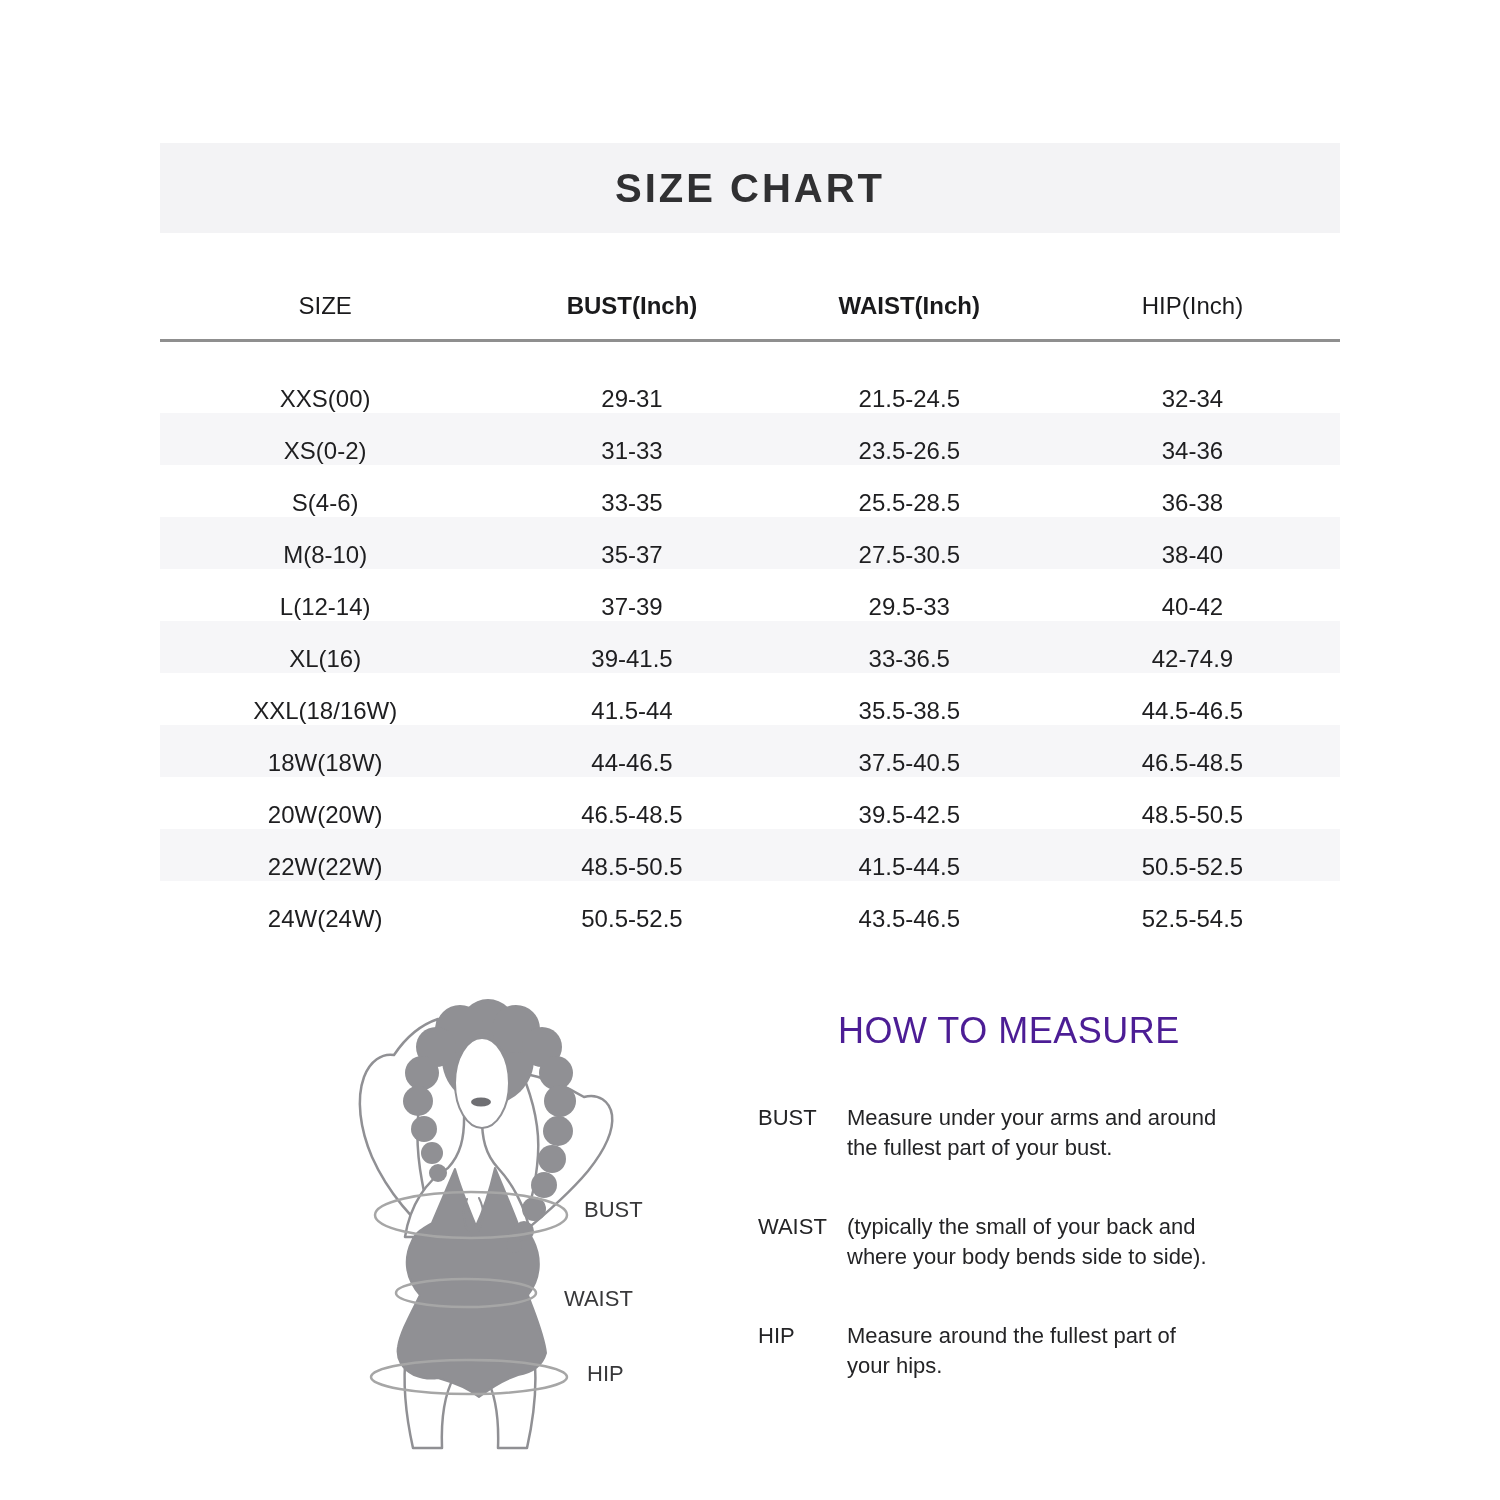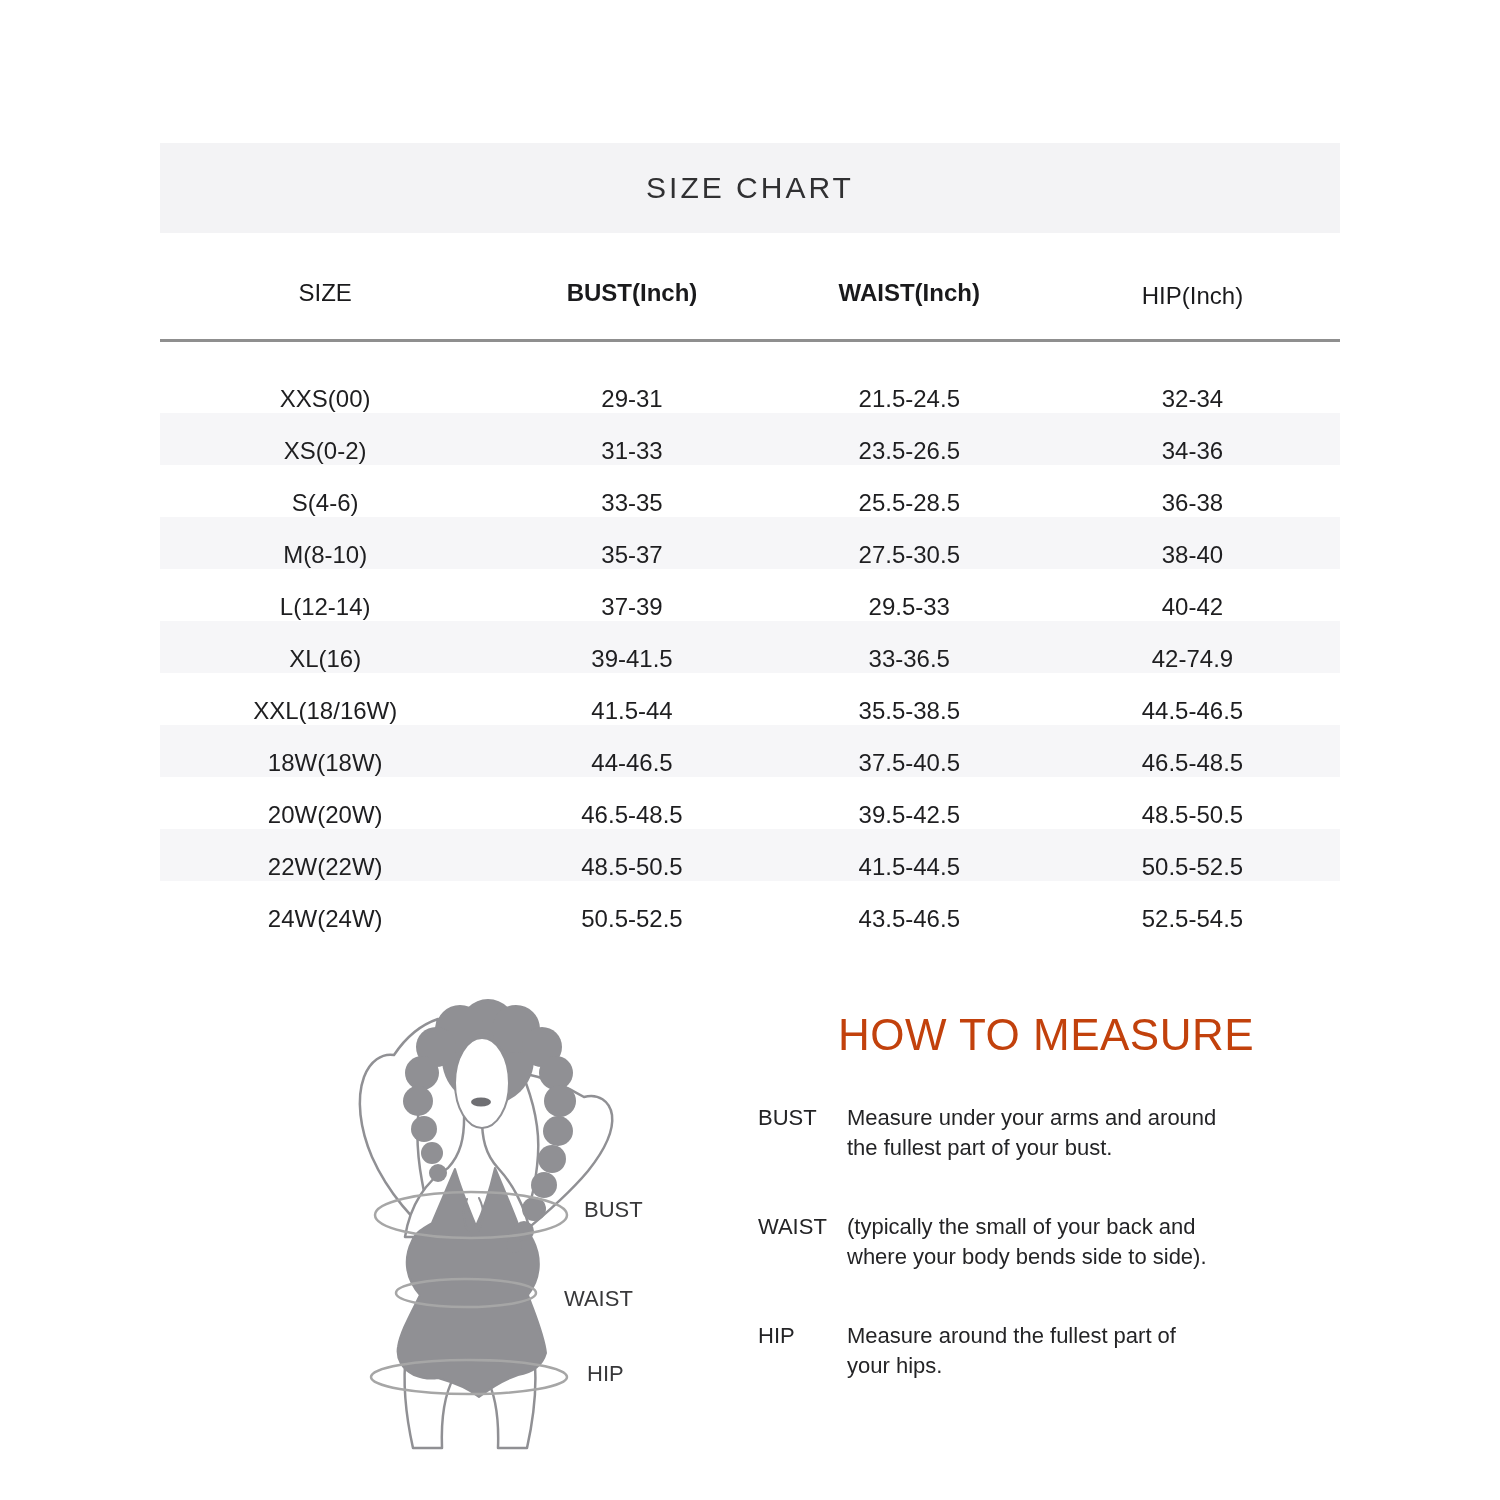--- a/index.html
+++ b/index.html
@@ -3,25 +3,25 @@
 <meta charset="utf-8">
 <style>
   * { margin: 0; padding: 0; box-sizing: border-box; }
   html, body { background: #ffffff; }
   body { font-family: "Liberation Sans", "DejaVu Sans", sans-serif; color: #1e1e20; }
   .page { position: relative; width: 1500px; height: 1500px; background: #ffffff; overflow: hidden; }
 
   
   .banner { position: absolute; left: 160px; top: 143px; width: 1180px; height: 90px;
             background: #f3f3f5; display: flex; align-items: center; justify-content: center; }
-  .banner-title { font-size: 30px; font-weight: 400; letter-spacing: 3px; color: #303032; }
+  .banner-title { font-size: 40px; font-weight: 700; letter-spacing: 3px; color: #303032; }
 
   
   .cols { position: absolute; left: 160px; top: 266px; width: 1180px; height: 54px;
-          display: flex; align-items: center; }
+          display: flex; align-items: flex-end; }
   .col { text-align: center; font-size: 24px; color: #1a1a1c; }
   .col-1 { width: 28%; font-weight: 500; }
   .col-2 { width: 24%; font-weight: 700; }
   .col-3 { width: 23%; font-weight: 700; }
   .col-4 { width: 25%; font-weight: 400; margin-top: 6px; }
 
   .rule { position: absolute; left: 160px; top: 339px; width: 1180px; height: 3px; background: #8f8f8f; }
 
   
   .table { position: absolute; left: 160px; top: 361px; width: 1180px; }
@@ -34,22 +34,22 @@
   .cell-4 { width: 25%; }
 
   
   .figure-svg { position: absolute; left: 320px; top: 985px; width: 360px; height: 470px; }
   .fig-label { position: absolute; font-size: 22px; line-height: 24px; color: #38383a; }
   .fig-label-bust  { left: 584px; top: 1198px; }
   .fig-label-waist { left: 564px; top: 1287px; }
   .fig-label-hip   { left: 587px; top: 1362px; }
 
   
-  .htm-title { position: absolute; left: 838px; top: 1010px; font-size: 44px; font-weight: 500;
-               letter-spacing: 0.5px; color: #c2410c; }
+  .htm-title { position: absolute; left: 838px; top: 1010px; font-size: 36px; font-weight: 500;
+               letter-spacing: 0.5px; color: #4c1d95; }
   .measure-list { position: absolute; left: 758px; top: 1103px; width: 470px; }
   .m-item { display: flex; margin-bottom: 49px; }
   .m-label { width: 89px; flex: 0 0 89px; font-size: 22px; line-height: 30px; color: #242426; }
   .m-text { font-size: 22px; line-height: 30px; color: #242426; }
 </style>
 </head>
 <body>
 
 <div class="page">
 

